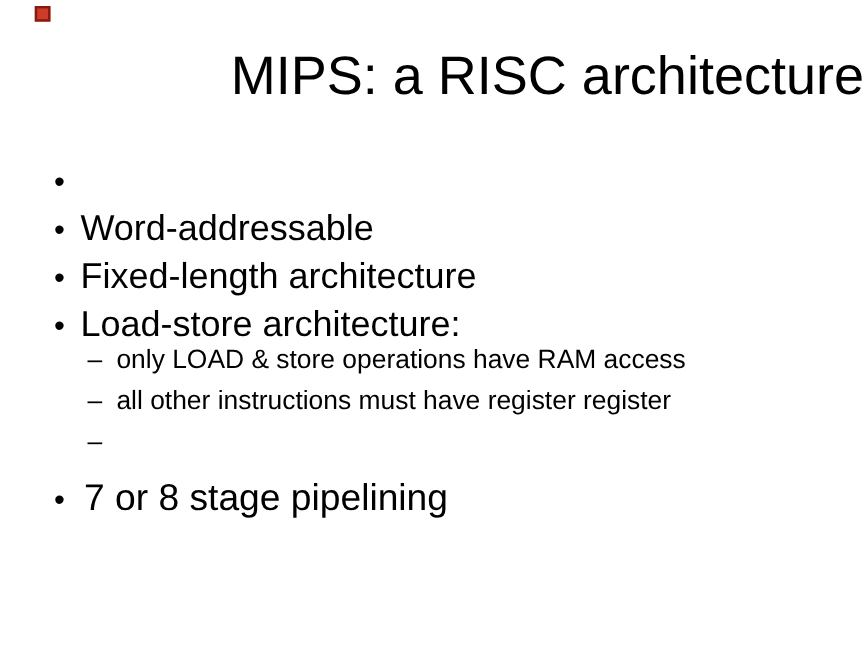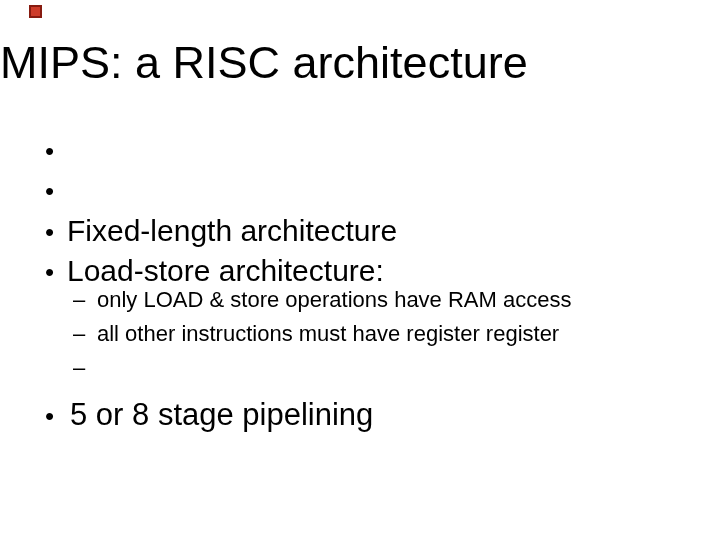--- a/index.html
+++ b/index.html
@@ -23,21 +23,21 @@
     height: 13px;
     box-sizing: border-box;
     border-style: solid;
     border-width: 2px;
   }
   .slide-title {
     position: absolute;
     top: 40px;
     left: 0;
     width: 720px;
-    text-align: left;
+    text-align: right;
     font-size: 45px;
     line-height: 45px;
     font-weight: 400;
     white-space: nowrap;
   }
   .l1-list {
     position: absolute;
     left: 45px;
     top: 131px;
   }
@@ -93,20 +93,21 @@
 <div class="red-square" style="background: rgb(205, 60, 42); border-color: rgb(135, 27, 16);"></div>
 
 <div class="slide-title">MIPS: a RISC architecture</div>
 
 <div class="l1-list">
   <div class="li">
     <span class="marker">•</span>
   </div>
   <div class="li">
     <span class="marker">•</span>
+    <span class="txt">Word-addressable</span>
   </div>
   <div class="li">
     <span class="marker">•</span>
     <span class="txt">Fixed-length architecture</span>
   </div>
   <div class="li">
     <span class="marker">•</span>
     <span class="txt">Load-store architecture:</span>
   </div>
 </div>
@@ -120,14 +121,14 @@
     <span class="marker">–</span>
     <span class="txt">all other instructions must have register register</span>
   </div>
   <div class="li">
     <span class="marker">–</span>
   </div>
 </div>
 
 <div class="closing-bullet li">
   <span class="marker">•</span>
-  <span class="txt">5 or 8 stage pipelining</span>
+  <span class="txt">7 or 8 stage pipelining</span>
 </div>
 
 </body></html>

